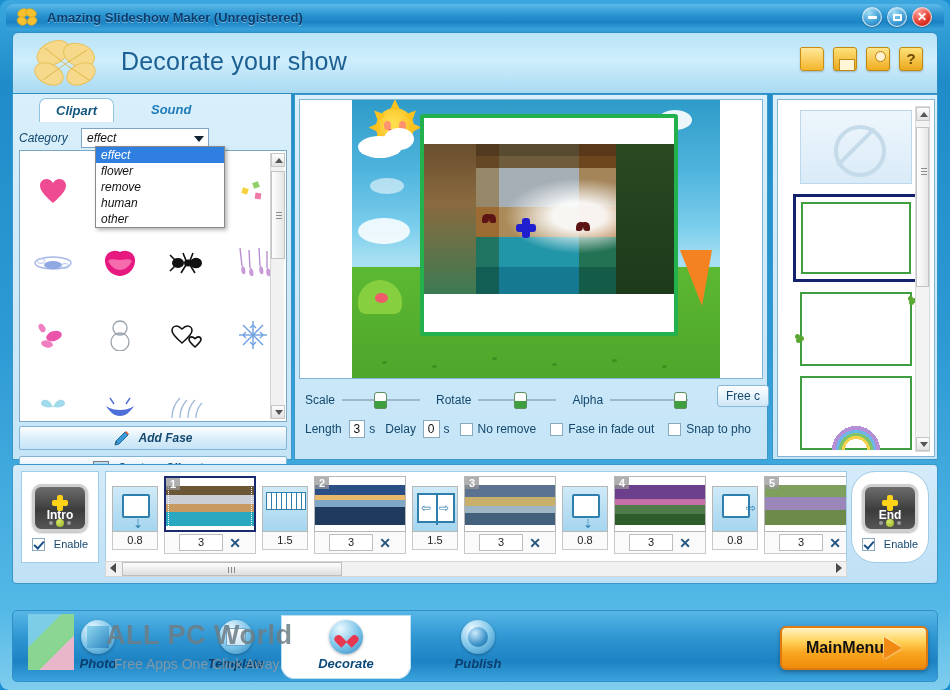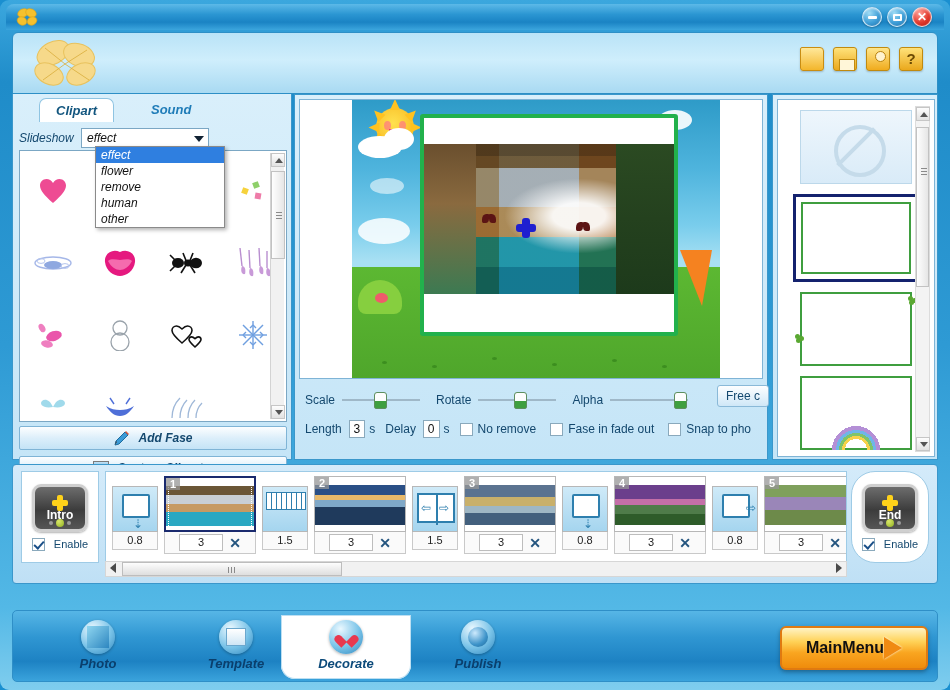--- a/index.html
+++ b/index.html
@@ -328,20 +328,21 @@
     <div class="tb-logo">
       <svg width="26" height="22" viewBox="0 0 26 22">
         <g fill="#f5c12e" stroke="#e0a516" stroke-width=".6">
           <ellipse cx="9" cy="7" rx="5.5" ry="4" transform="rotate(-25 9 7)"></ellipse>
           <ellipse cx="17" cy="7" rx="5.5" ry="4" transform="rotate(25 17 7)"></ellipse>
           <ellipse cx="8" cy="15" rx="5" ry="4" transform="rotate(25 8 15)"></ellipse>
           <ellipse cx="18" cy="15" rx="5" ry="4" transform="rotate(-25 18 15)"></ellipse>
         </g>
       </svg>
     </div>
+    <div class="tb-title">Amazing Slideshow Maker (Unregistered)</div>
     <div class="winbtns">
       <div class="wb blue">
           <i></i>
         </div>
       <div class="wb blue maxb">
           <i></i>
         </div>
       <div class="wb red">
           <span>✕</span>
         </div>
@@ -358,36 +359,37 @@
           <ellipse cx="58" cy="38" rx="15" ry="10" transform="rotate(-26 58 38)"></ellipse>
         </g>
         <g stroke="#d9ad3c" stroke-width="1" opacity=".8">
           <line x1="42" y1="28" x2="22" y2="12"></line>
             <line x1="42" y1="28" x2="64" y2="14"></line>
           <line x1="42" y1="28" x2="20" y2="44"></line>
             <line x1="42" y1="28" x2="66" y2="44"></line>
         </g>
       </svg>
     </div>
+    <div class="hdr-title">Decorate your show</div>
     <div class="hdr-tools">
       <div class="tool-ico ti-folder"></div>
       <div class="tool-ico ti-save"></div>
       <div class="tool-ico ti-user"></div>
       <div class="tool-ico ti-help">?</div>
     </div>
   </div>
 
   <div class="panel left-panel">
     <div class="tabs">
       <div class="tab active">Clipart</div>
       <div class="tab inactive">Sound</div>
     </div>
 
     <div class="cat-row">
-      <div class="cat-label">Slideshow</div>
+      <div class="cat-label">Category</div>
       <div class="combo">
         <div class="combo-val">effect</div>
         <div class="combo-arrow"></div>
       </div>
     </div>
 
     <div class="clip-grid">
       <div class="cg-inner">
         <div class="cg-cell">
           <svg width="30" height="28" viewBox="0 0 30 28">
@@ -836,14 +838,19 @@
         </span>
       <span class="nav-lbl">Decorate</span>
     </div>
   </div>
 
   <div class="mainmenu">
     <span class="mm-lbl">MainMenu</span>
     <span class="mm-arrow"></span>
   </div>
 
+  <div class="wm">
+    <div class="wm-box"></div>
+    <div class="wm-t1">ALL PC World</div>
+    <div class="wm-t2">Free Apps One Click Away</div>
+  </div>
 
 </div>
 
 </body></html>

